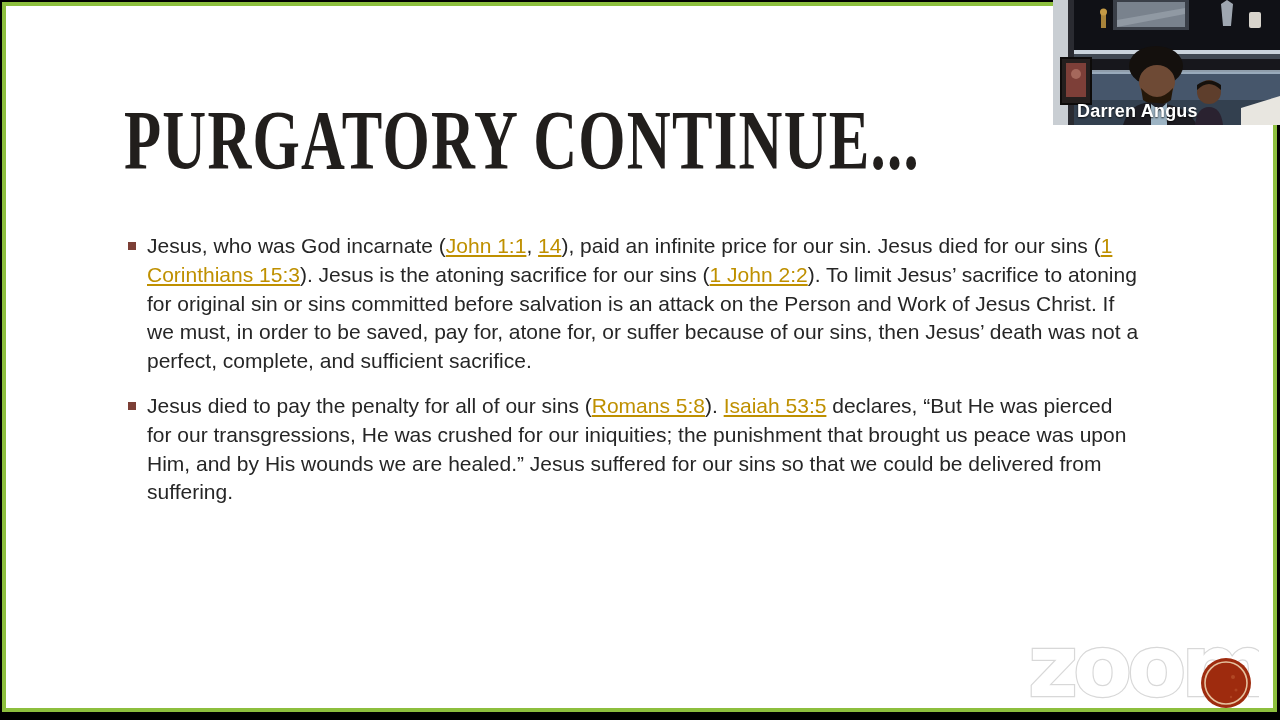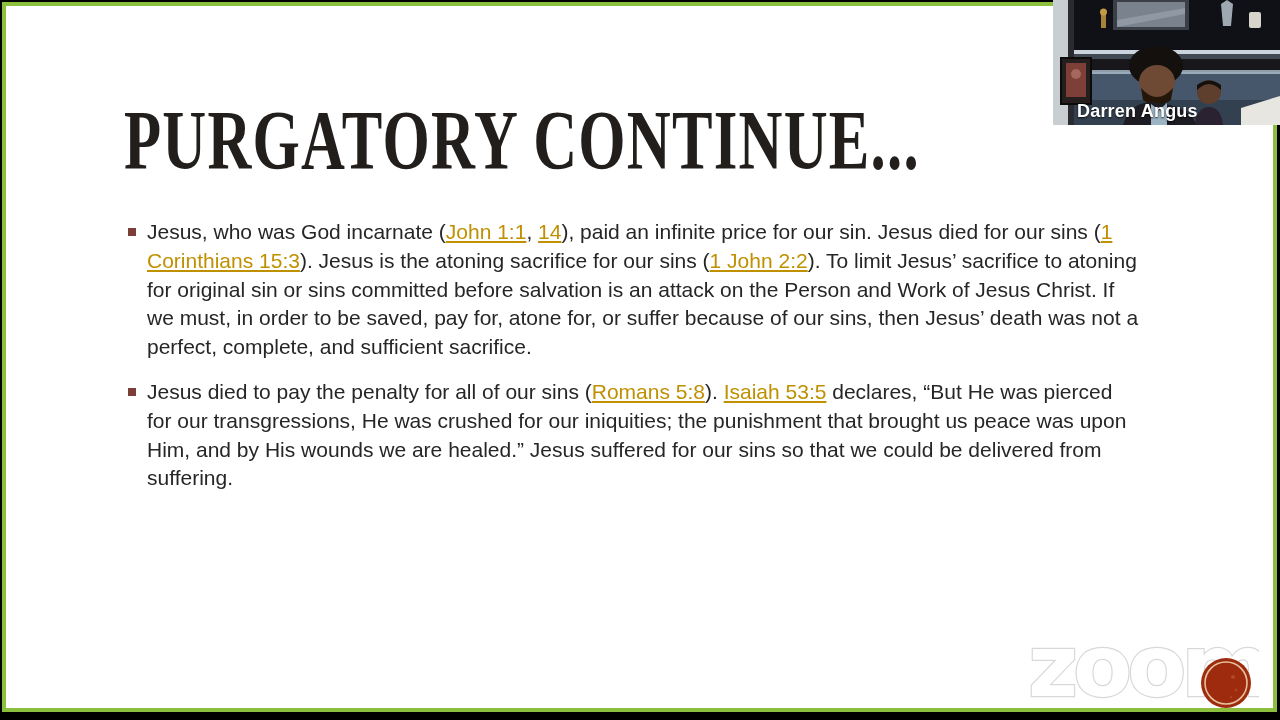--- a/index.html
+++ b/index.html
@@ -16,21 +16,21 @@
   
   .slide-title {
     position:absolute; left:118px; top:86px;
     font-family:"Liberation Serif", serif; font-weight:700;
     font-size:76px; color:#211e1c; letter-spacing:0.02em;
     transform:scale(0.80,1.12); transform-origin:left top;
     white-space:nowrap;
   }
 
   
-  .bullets { position:absolute; left:122px; top:212px; width:1012px;
+  .bullets { position:absolute; left:122px; top:226px; width:1012px;
              list-style:none; }
   .bullet-item { display:flex; margin-bottom:16px; }
   .bullet-marker { flex:0 0 auto; width:8px; height:8px; background:#7c3f36;
                    margin-top:10px; margin-right:11px; }
   .bullet-text { font-size:21px; line-height:28.8px; color:#262626; }
   .bullet-text a.slide-link { color:#bf9000; text-decoration:underline;
                               text-decoration-color:#bf9000; cursor:pointer; }
 
   
   .webcam { position:absolute; left:1053px; top:0; width:227px; height:125px;

